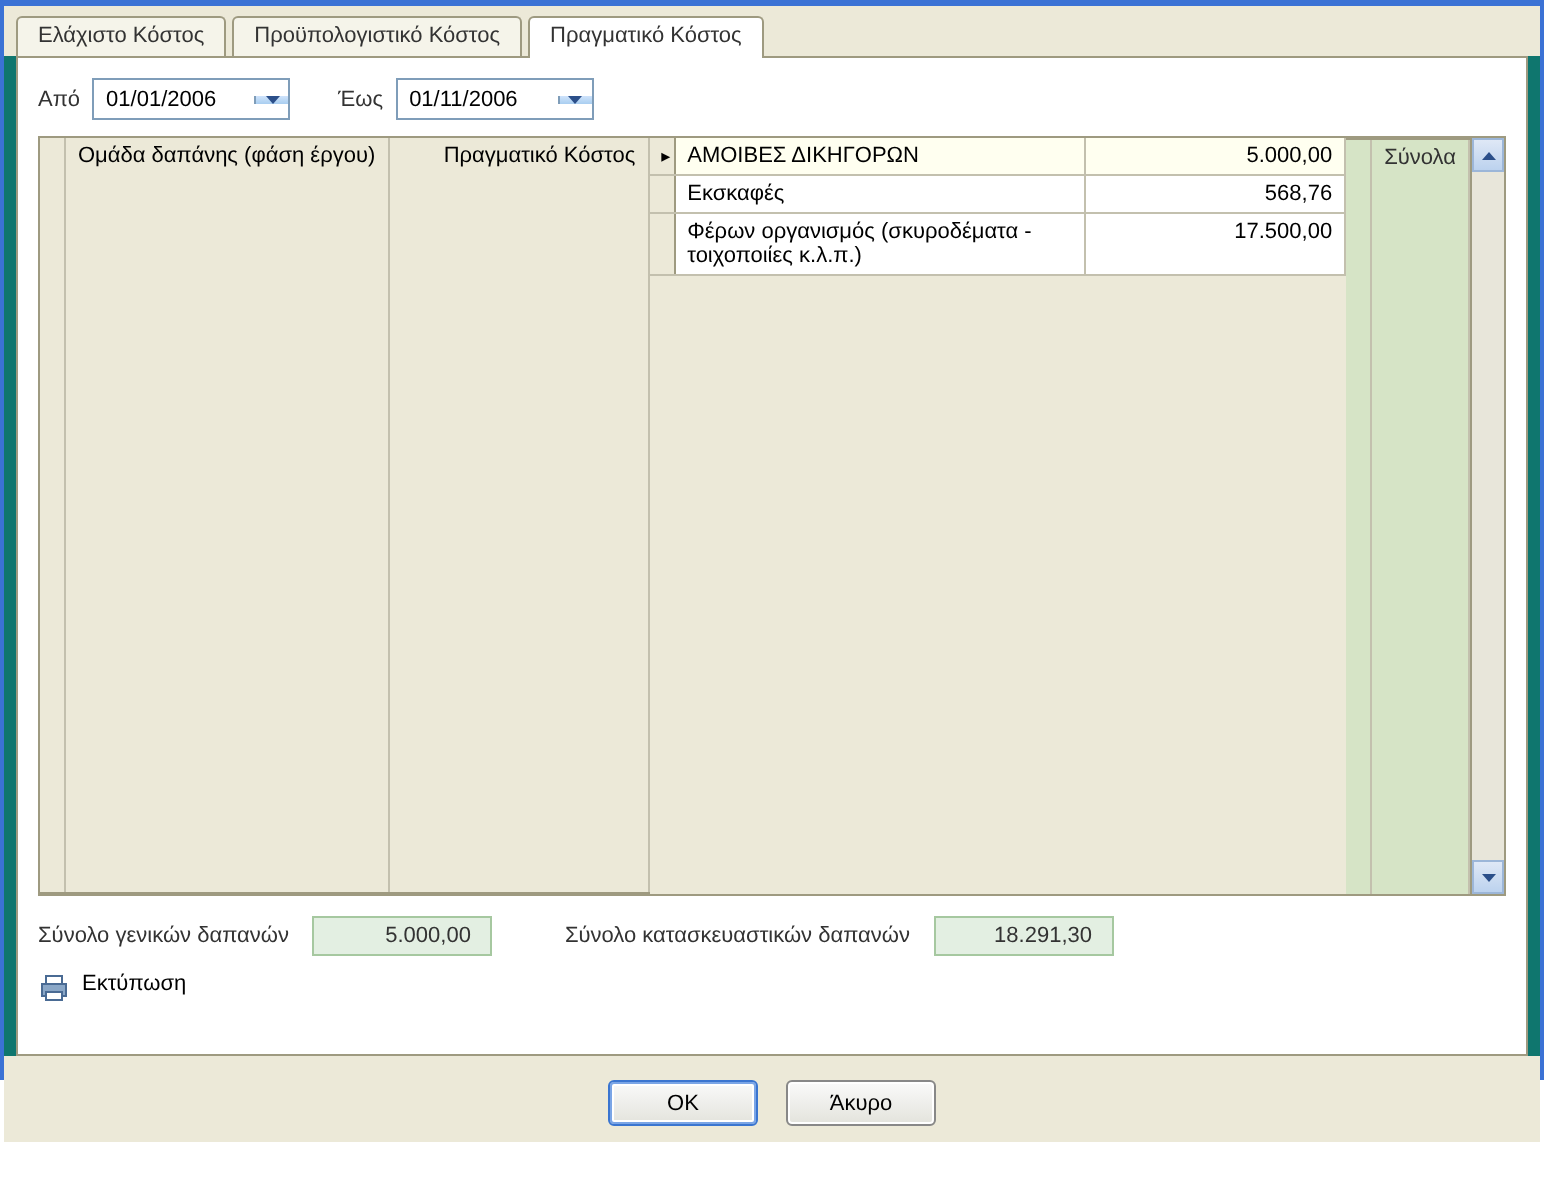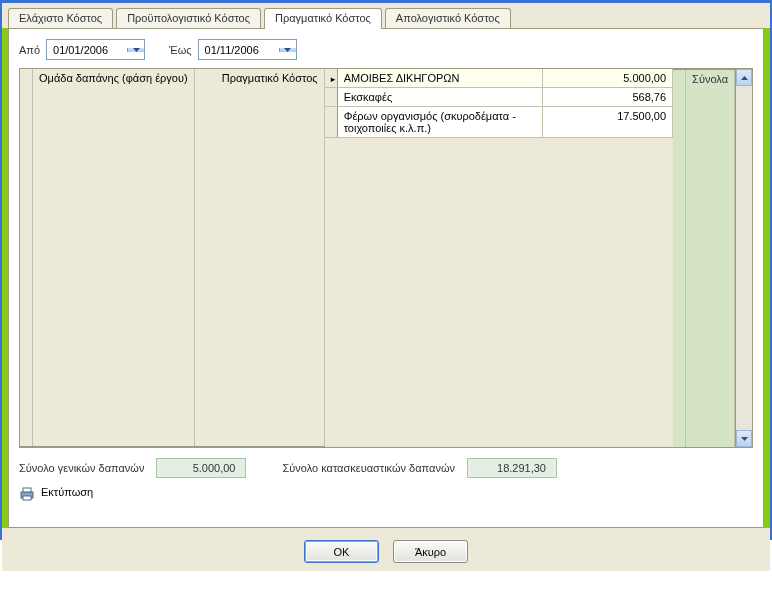--- a/index.html
+++ b/index.html
@@ -11,21 +11,21 @@
     width: 772px;
     height: 600px;
     overflow: hidden;
   }
   .window {
     border: 2px solid #3b72d5;
     border-top: 3px solid #3b72d5;
     width: 772px;
     height: 540px;
     position: relative;
-    background: #84cc16;
+    background: #0f766e;
   }
   .tabbar {
     display: flex;
     padding: 4px 6px 0 6px;
     gap: 3px;
     background: #ece9d8;
   }
   .tab {
     padding: 3px 10px 4px 10px;
     border: 1px solid #9e9a80;
@@ -188,21 +188,20 @@
 </style>
 </head>
 <body>
 
 <div class="window">
 
   <div class="tabbar">
     <div class="tab">Ελάχιστο Κόστος</div>
     <div class="tab">Προϋπολογιστικό Κόστος</div>
     <div class="tab active">Πραγματικό Κόστος</div>
-    <div class="tab">Απολογιστικό Κόστος</div>
   </div>
 
   <div class="tabcontent">
 
     <div class="toprow">
       <span class="label">Από</span>
       <div class="combo">
         <input value="01/01/2006" style="">
         <div class="dd">
           <svg width="7" height="4">

